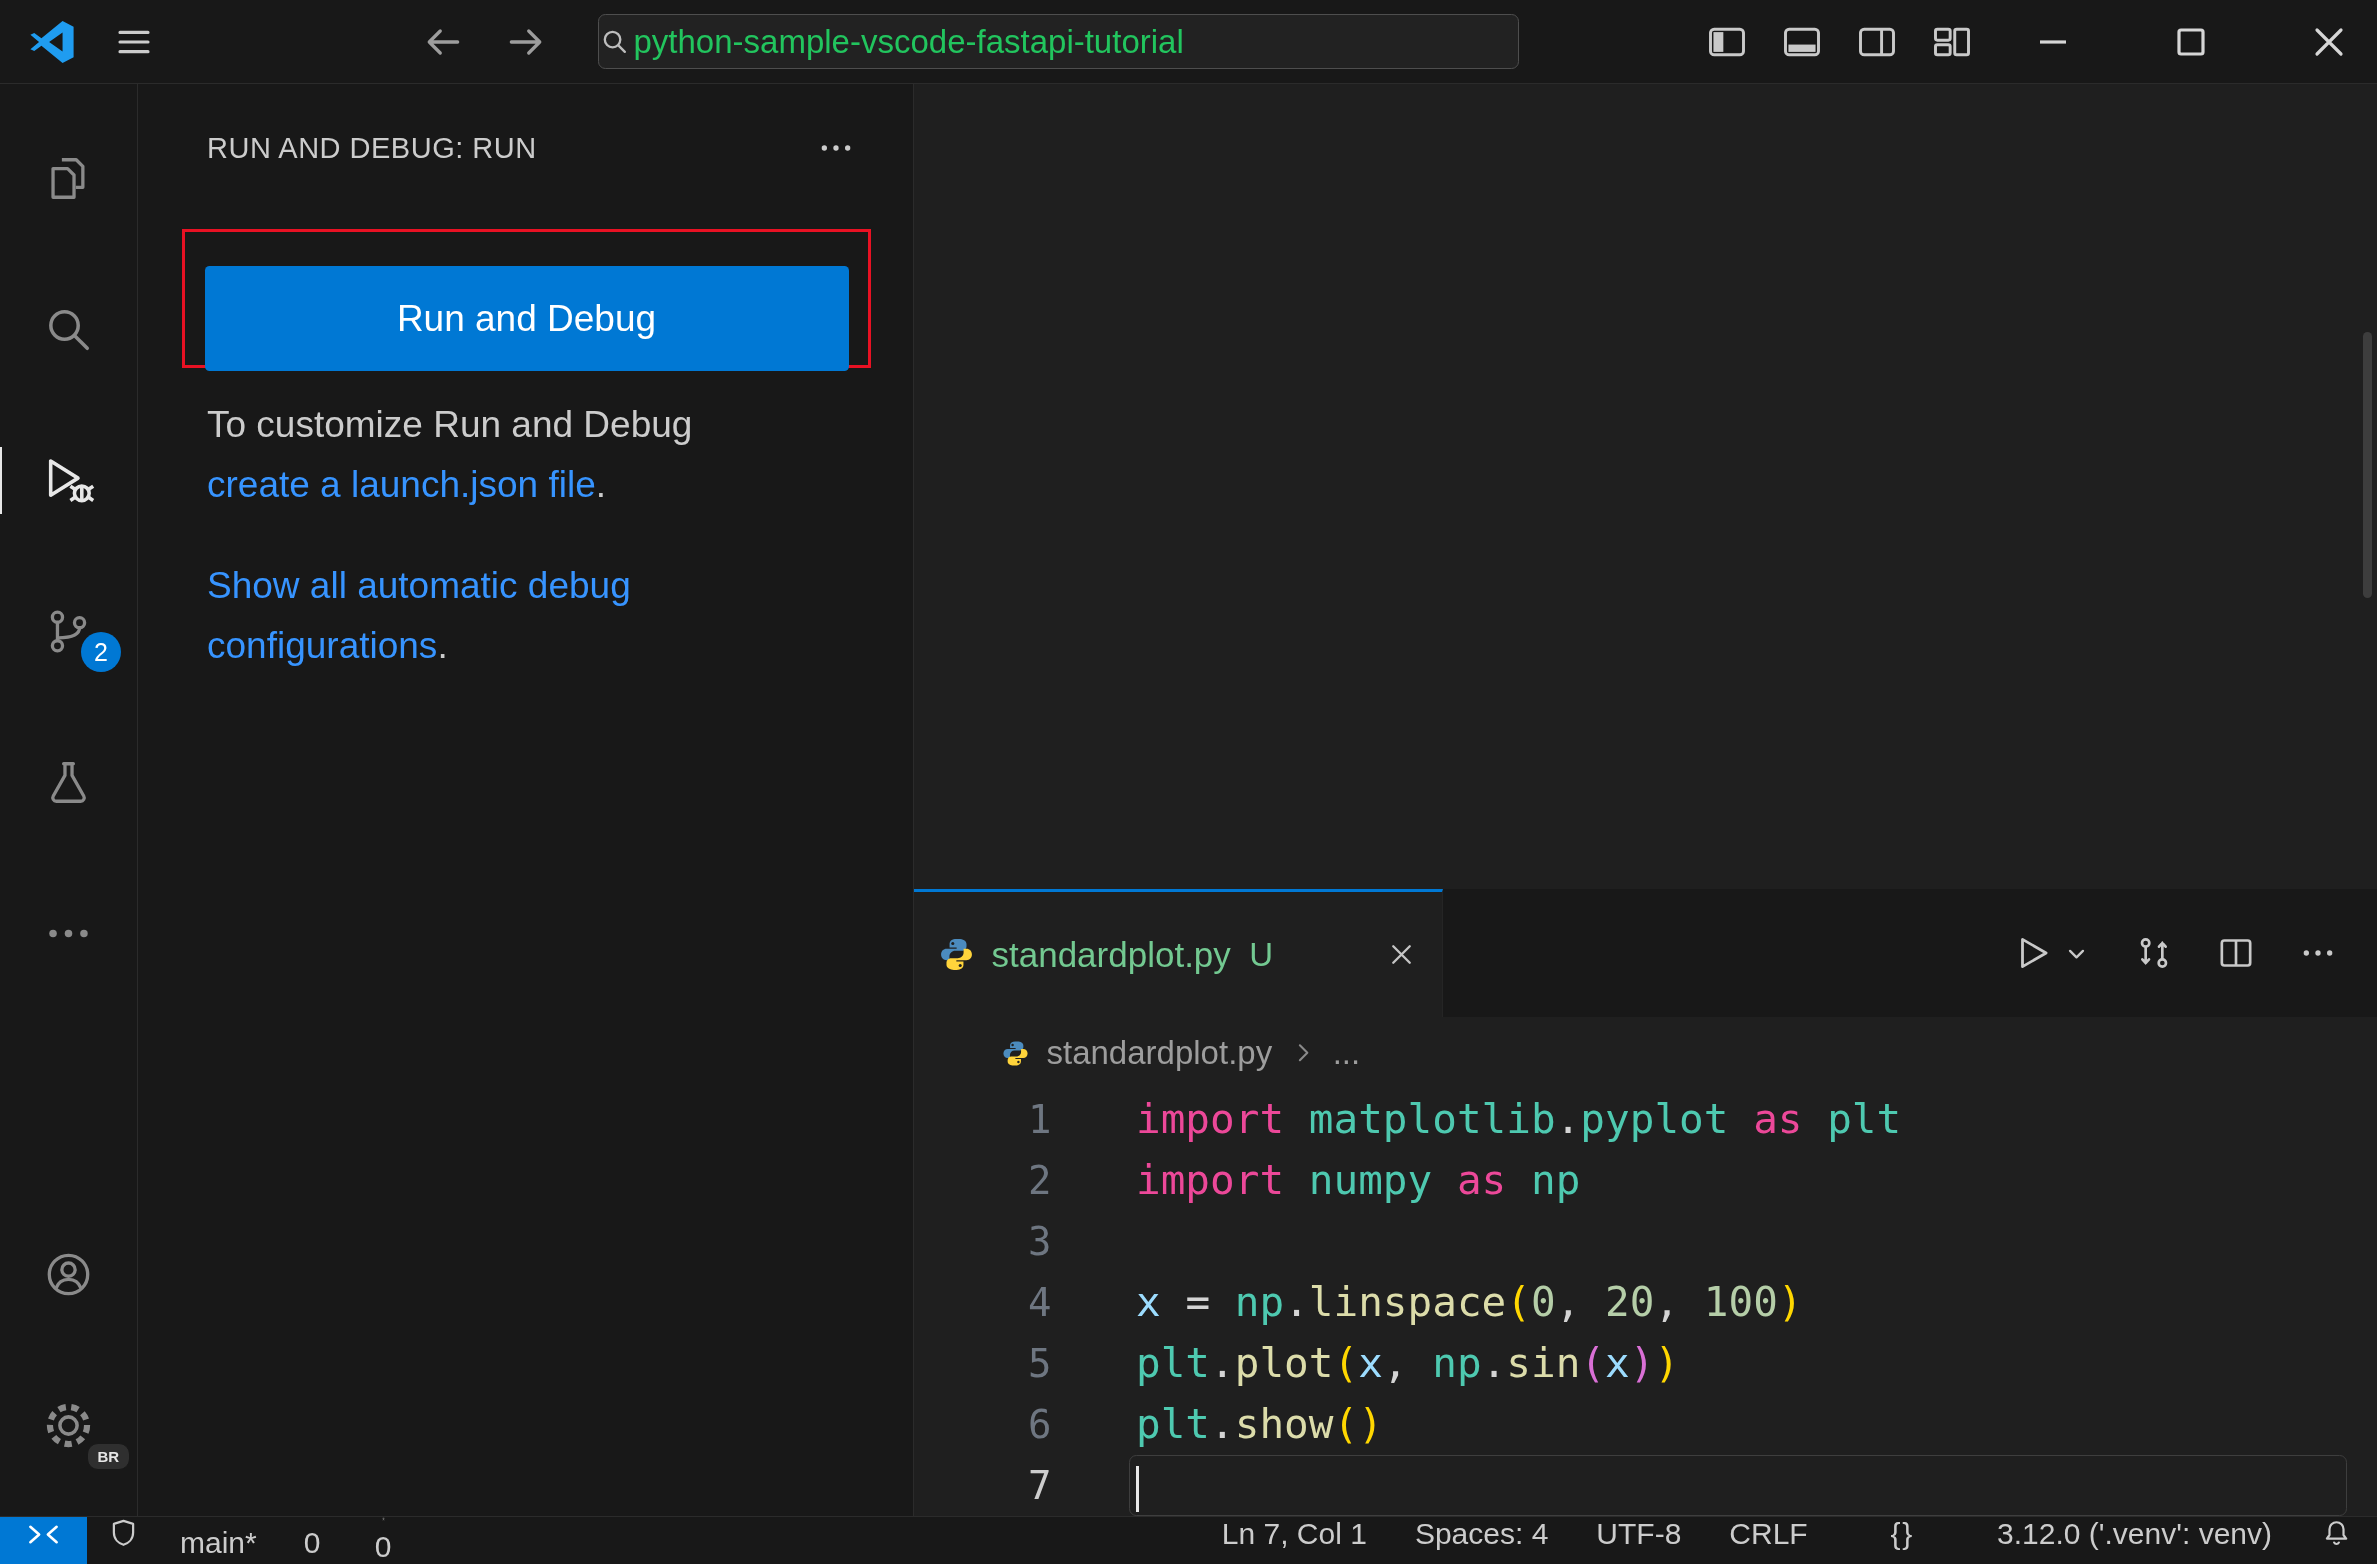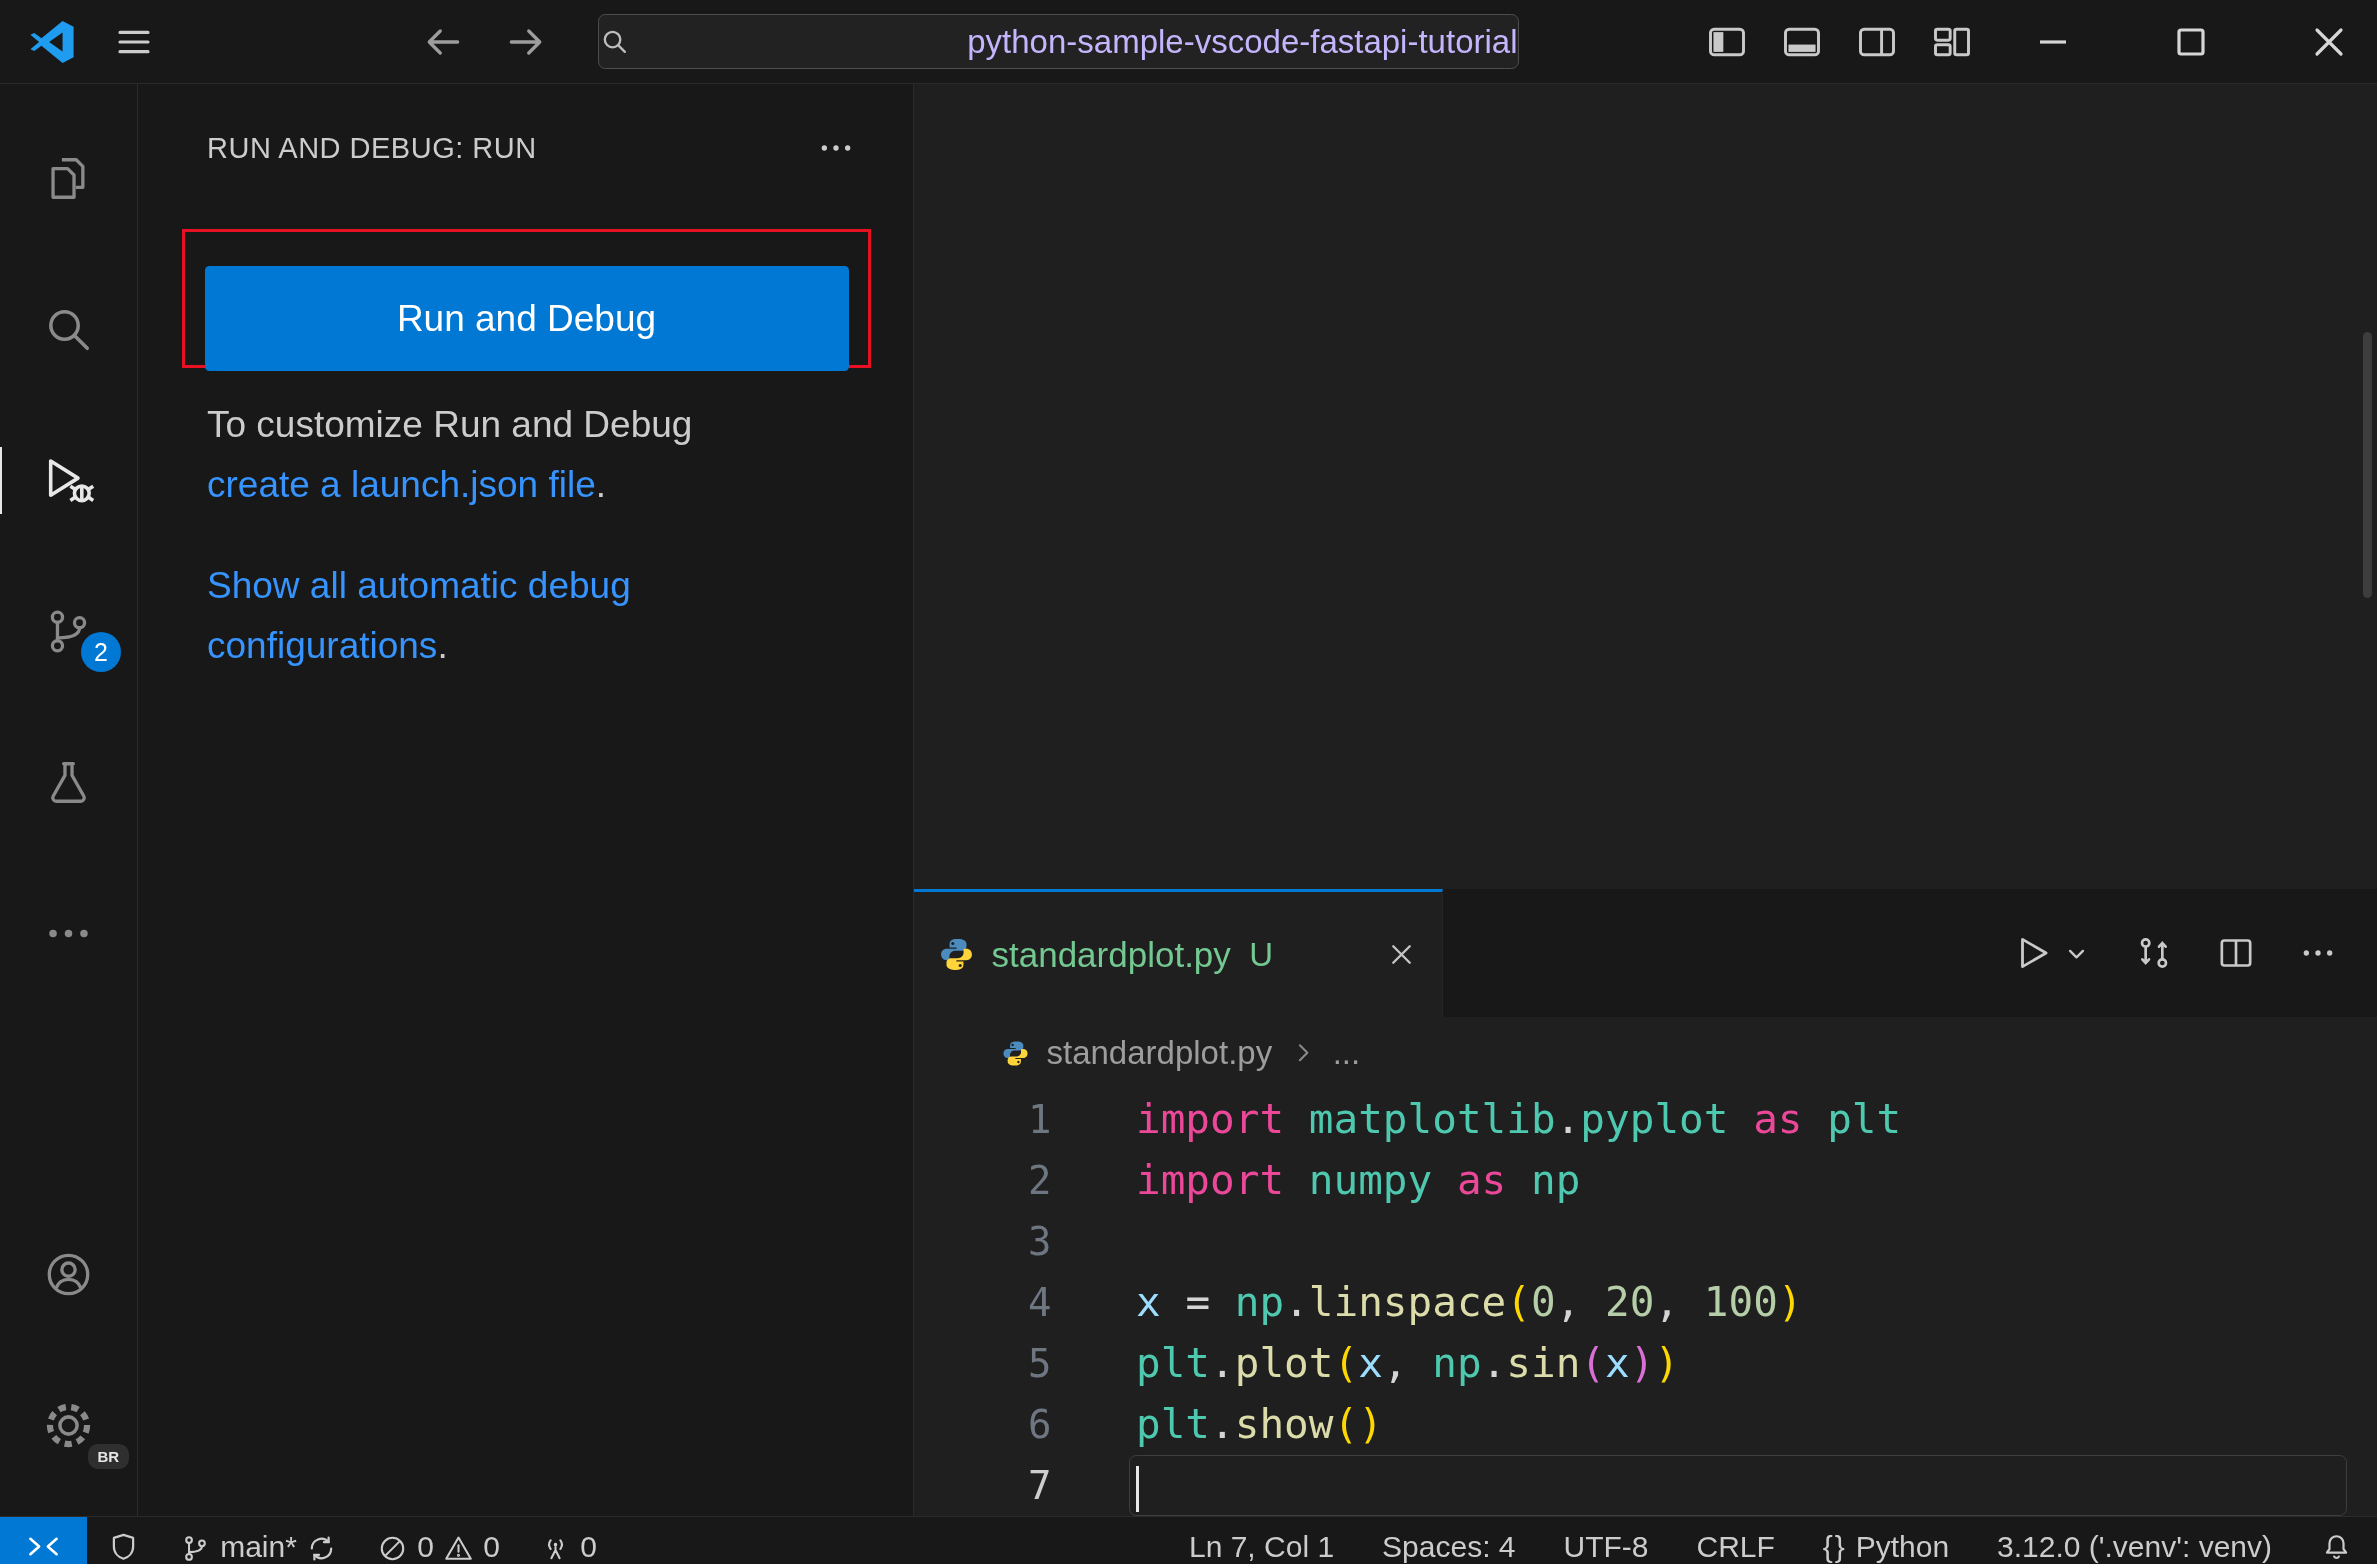--- a/index.html
+++ b/index.html
@@ -15,22 +15,22 @@
   
   .titlebar {
     height: 84px; background:#181818; border-bottom:0.9px solid #2b2b2b;
     display:flex; align-items:center; padding:0 24px 0 27.5px;
   }
   .tb-left { display:flex; align-items:center; gap:37px; }
   .nav-arrows { display:flex; align-items:center; gap:39px; margin-left:266px; color:#9d9d9d; }
   .searchbox {
     margin-left:50px; width:921px; height:55px;
     background:#222222; border:0.9px solid #4e4e4e; border-radius:7.3px;
-    display:flex; align-items:center; justify-content:space-between; gap:28px;
-    color:#c4b5fd; font-size:33px;
+    display:flex; align-items:center; justify-content:flex-start; gap:4px;
+    color:#22c55e; font-size:33px;
   }
   .tb-right { margin-left:auto; display:flex; align-items:center; }
   .layout-icons { display:flex; align-items:center; gap:31px; color:#c9c9c9; }
   .win-controls { display:flex; align-items:center; gap:90px; margin-left:55px; color:#d6d6d6; }
   .tb-btn { display:inline-flex; align-items:center; justify-content:center; }
   
   .main { display:flex; height:1432px; }
   
   .activitybar {
     width:138px; background:#181818; border-right:0.9px solid #2b2b2b;
@@ -111,21 +111,21 @@
   .tk-b2  { color:#DA70D6; }
   .scroll-thumb {
     position:absolute; right:4.6px; top:248px; width:9.2px; height:266px;
     background:rgba(140,140,140,0.28); border-radius:4.6px;
   }
   
   .statusbar {
     height:48px; background:#181818; border-top:0.9px solid #2b2b2b;
     display:flex; align-items:stretch; font-size:30px; color:#cccccc;
   }
-  .sb-item { display:flex; align-items:flex-end; gap:9.2px; padding:0 20px; cursor:pointer; white-space:nowrap; }
+  .sb-item { display:flex; align-items:center; gap:9.2px; padding:0 20px; cursor:pointer; white-space:nowrap;flex-direction:column; }
   .sb-item.remote { background:#0078d4; color:#ffffff; padding:0 26px; }
   .sb-right { margin-left:auto; display:flex; align-items:stretch; }
   .sb-right .sb-item { padding:0 24px; }
   .braces { letter-spacing:1.8px; }
   svg { display:block; }
 </style>
 </head>
 <body>
 
 <div class="window">

